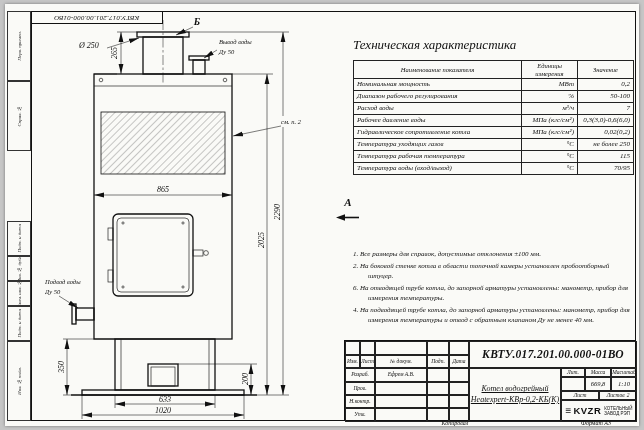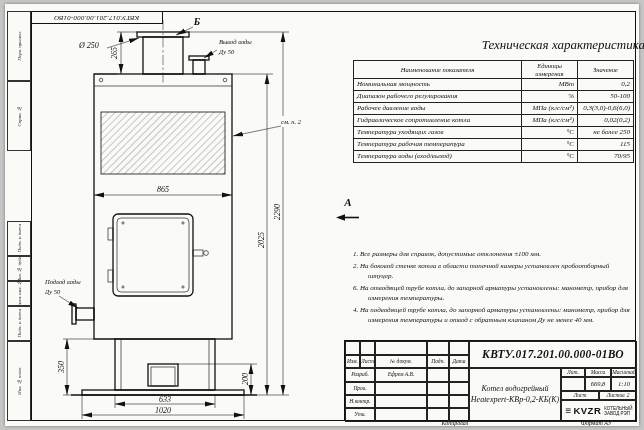--- a/index.html
+++ b/index.html
@@ -30,37 +30,37 @@
   .cl   { stroke:#111; stroke-width:0.5; stroke-dasharray:10 2.5 2.5 2.5; fill:none; }
   .dim-t { font:italic 8px "Liberation Serif",serif; fill:#111; }
   .lbl   { font:italic 6.5px "Liberation Serif",serif; fill:#111; }
   .viewl { font:italic bold 10px "Liberation Serif",serif; fill:#111; }
 
   
   .a-marker { position:absolute; left:330px; top:192px; width:26px; text-align:center; }
   .a-marker .letter { font:italic bold 11px "Liberation Serif",serif; display:block; }
 
   
-  .tech-title { position:absolute; left:360px; top:34px; width:280px; text-align:right; font:italic 13px/1.1 "Liberation Serif",serif; }
+  .tech-title { position:absolute; left:348px; top:34px; width:280px; text-align:left; font:italic 13px/1.1 "Liberation Serif",serif; }
   .tech-table { position:absolute; left:348px; top:56px; border-collapse:collapse; table-layout:fixed; width:280px;border-radius:21px; }
   .tech-table th, .tech-table td { border:0.7px solid #222; font:italic 7px/1.15 "Liberation Serif",serif; padding:1px 3px; overflow:hidden; }
   .tech-table th { font-size:6.5px; text-align:center; vertical-align:middle; height:18px; font-weight:normal; }
   .tech-table td { height:12px; }
   .tech-table td.c { text-align:right; }
   .col-name { width:168px; } .col-units { width:56px; } .col-value { width:56px; }
 
   
   .notes { position:absolute; left:348px; top:246px; width:283px; }
   .note { font:italic 7px/1.35 "Liberation Serif",serif; margin-bottom:3px; padding-left:15px; text-indent:-15px; }
 
   
   .stamp { position:absolute; left:339px; top:336px; width:292px; height:81px; border:1.4px solid #111; background:#fafaf7; }
   .cell { position:absolute; border:0.6px solid #222; display:flex; align-items:center; justify-content:center; font:italic 5.5px/1 "Liberation Serif",serif; color:#111; overflow:hidden; white-space:nowrap; }
   .cell.code { font:italic bold 11.5px/1 "Liberation Serif",serif; letter-spacing:.3px; }
-  .cell.name { flex-direction:column; font:italic 8px/1.35 "Liberation Serif",serif; text-align:center; }
+  .cell.name { flex-direction:column; font:italic 8px/1.35 "Liberation Serif",serif; text-align:center;text-decoration:underline; }
   .cell.val { font:italic 6.5px/1 "Liberation Serif",serif; }
   .cell.company { flex-direction:row; gap:3px; }
   .logo-wrap { display:flex; align-items:center; gap:2px; }
   .logo-bars { font:bold 10px/1 "Liberation Sans",sans-serif; }
   .logo-text { font:bold 9.5px/1 "Liberation Sans",sans-serif; letter-spacing:.5px; }
   .company-lines { display:flex; flex-direction:column; text-align:left; }
   .company-lines span { font:normal 4.5px/1.2 "Liberation Sans",sans-serif; }
 
   
   .copied { position:absolute; left:390px; top:416px; width:120px; text-align:center; font:italic 6px/1 "Liberation Serif",serif; }
@@ -248,20 +248,25 @@
             <td>Номинальная мощность</td>
             <td class="c">МВт</td>
             <td class="c">0,2</td>
           </tr>
       <tr>
             <td>Диапазон рабочего регулирования</td>
             <td class="c">%</td>
             <td class="c">50-100</td>
           </tr>
       <tr>
+            <td>Расход воды</td>
+            <td class="c">м³/ч</td>
+            <td class="c">7</td>
+          </tr>
+      <tr>
             <td>Рабочее давление воды</td>
             <td class="c">МПа (кгс/см²)</td>
             <td class="c">0,3(3,0)-0,6(6,0)</td>
           </tr>
       <tr>
             <td>Гидравлическое сопротивление котла</td>
             <td class="c">МПа (кгс/см²)</td>
             <td class="c">0,02(0,2)</td>
           </tr>
       <tr>

